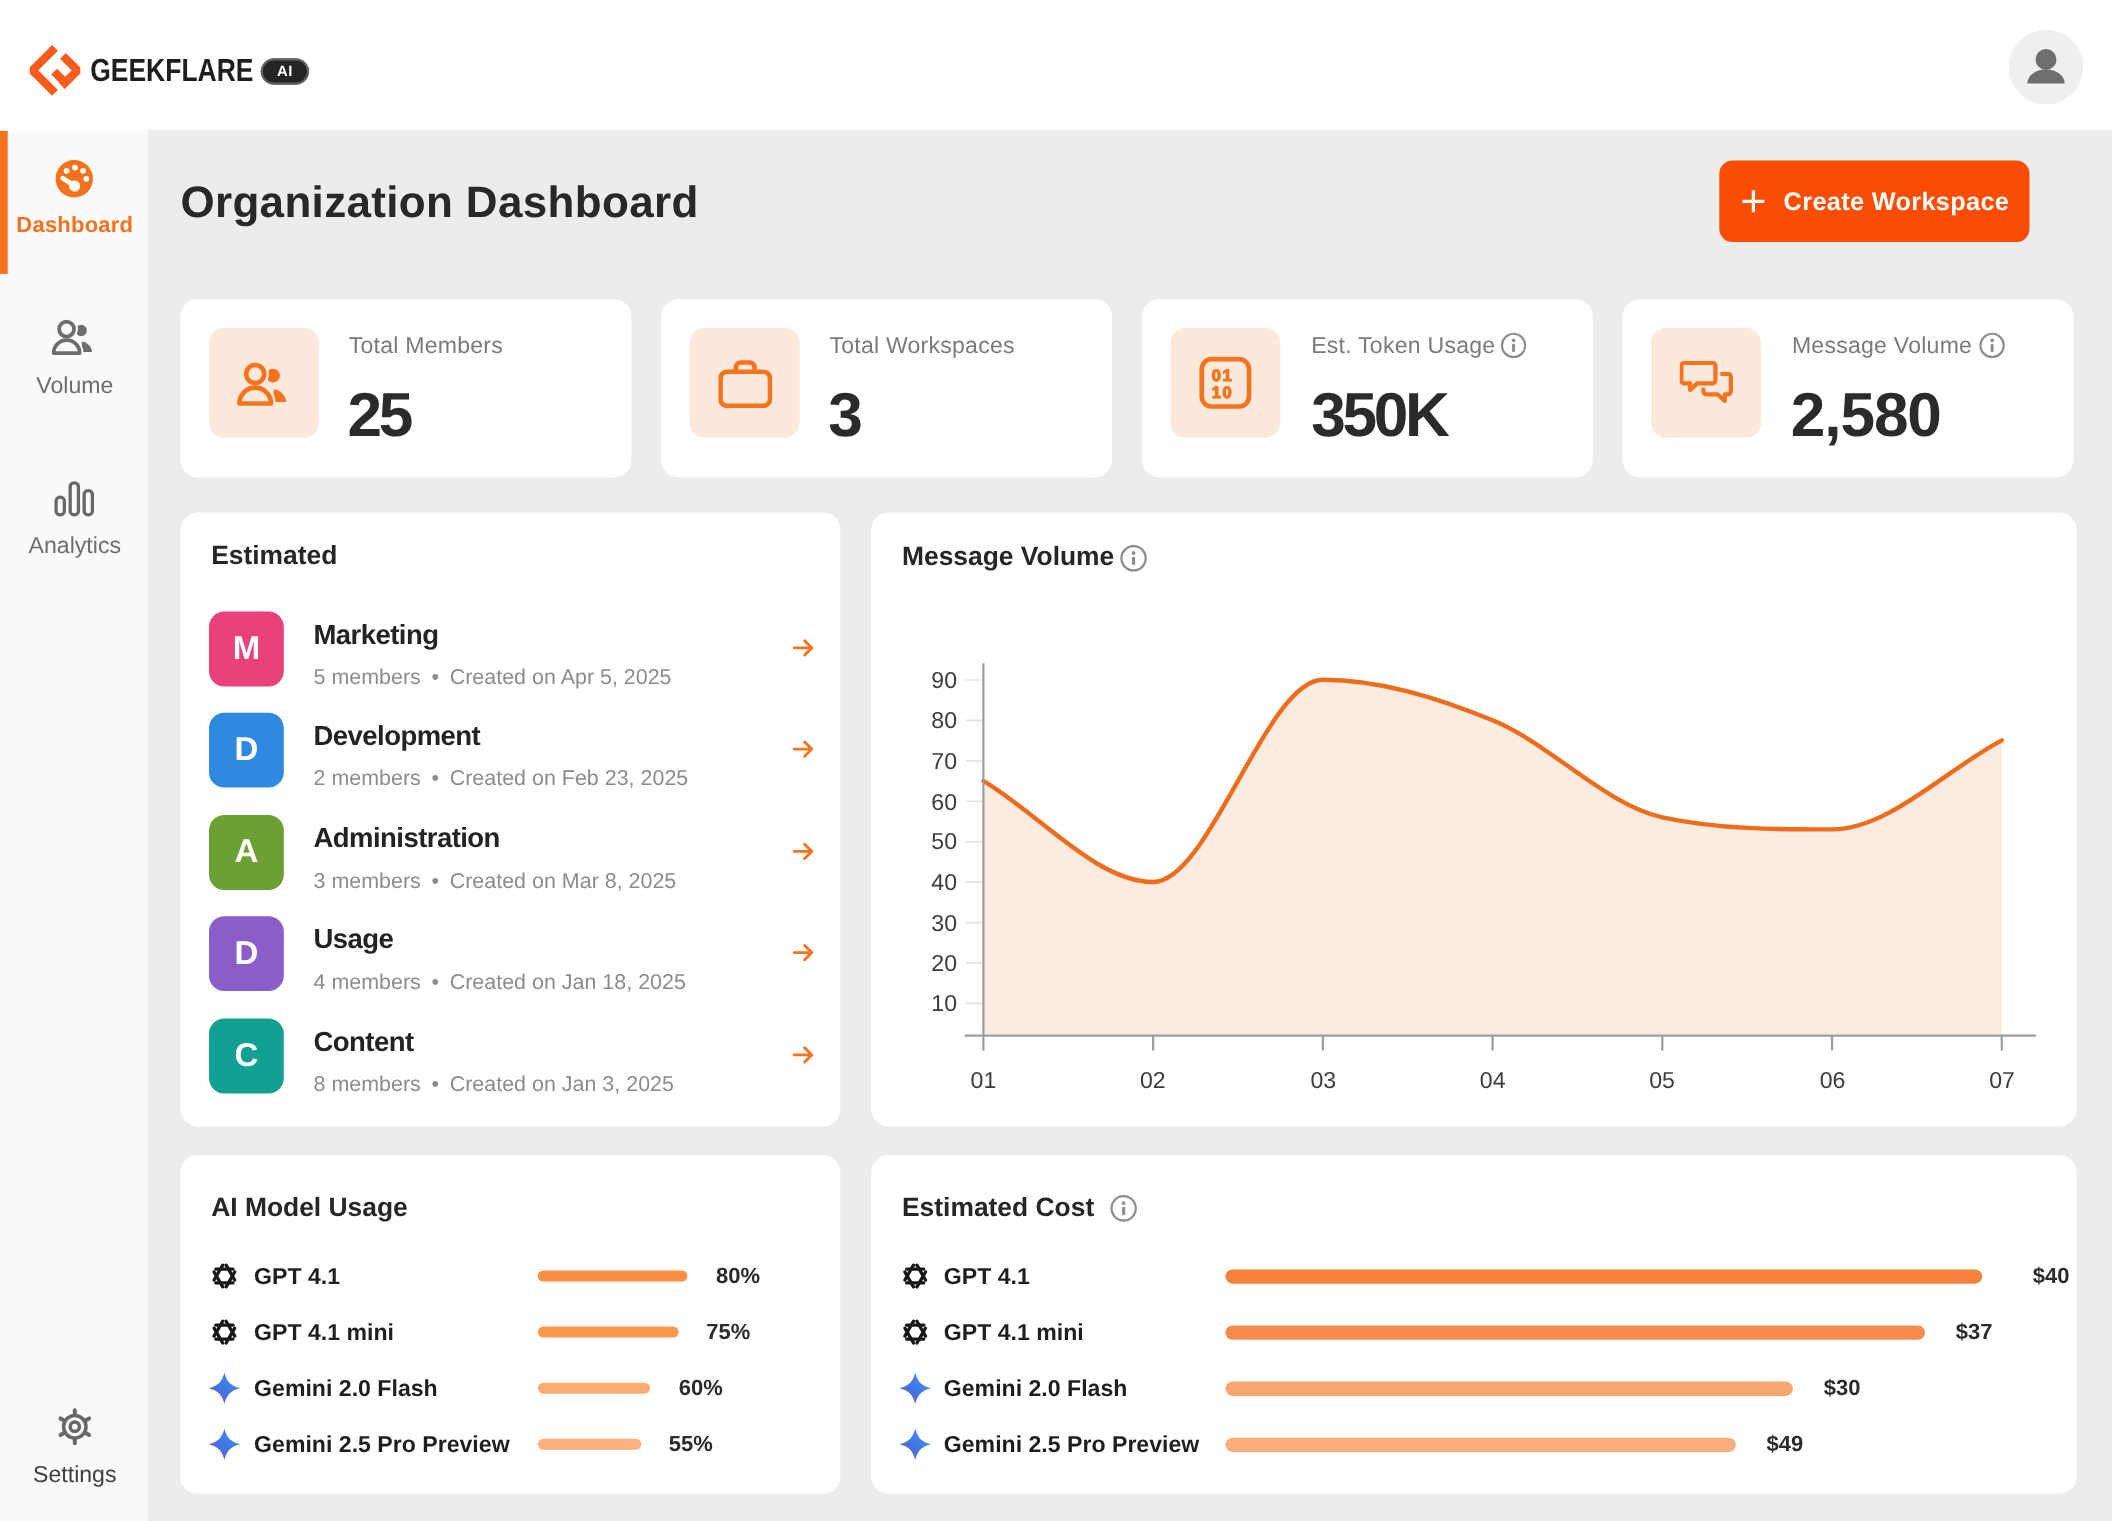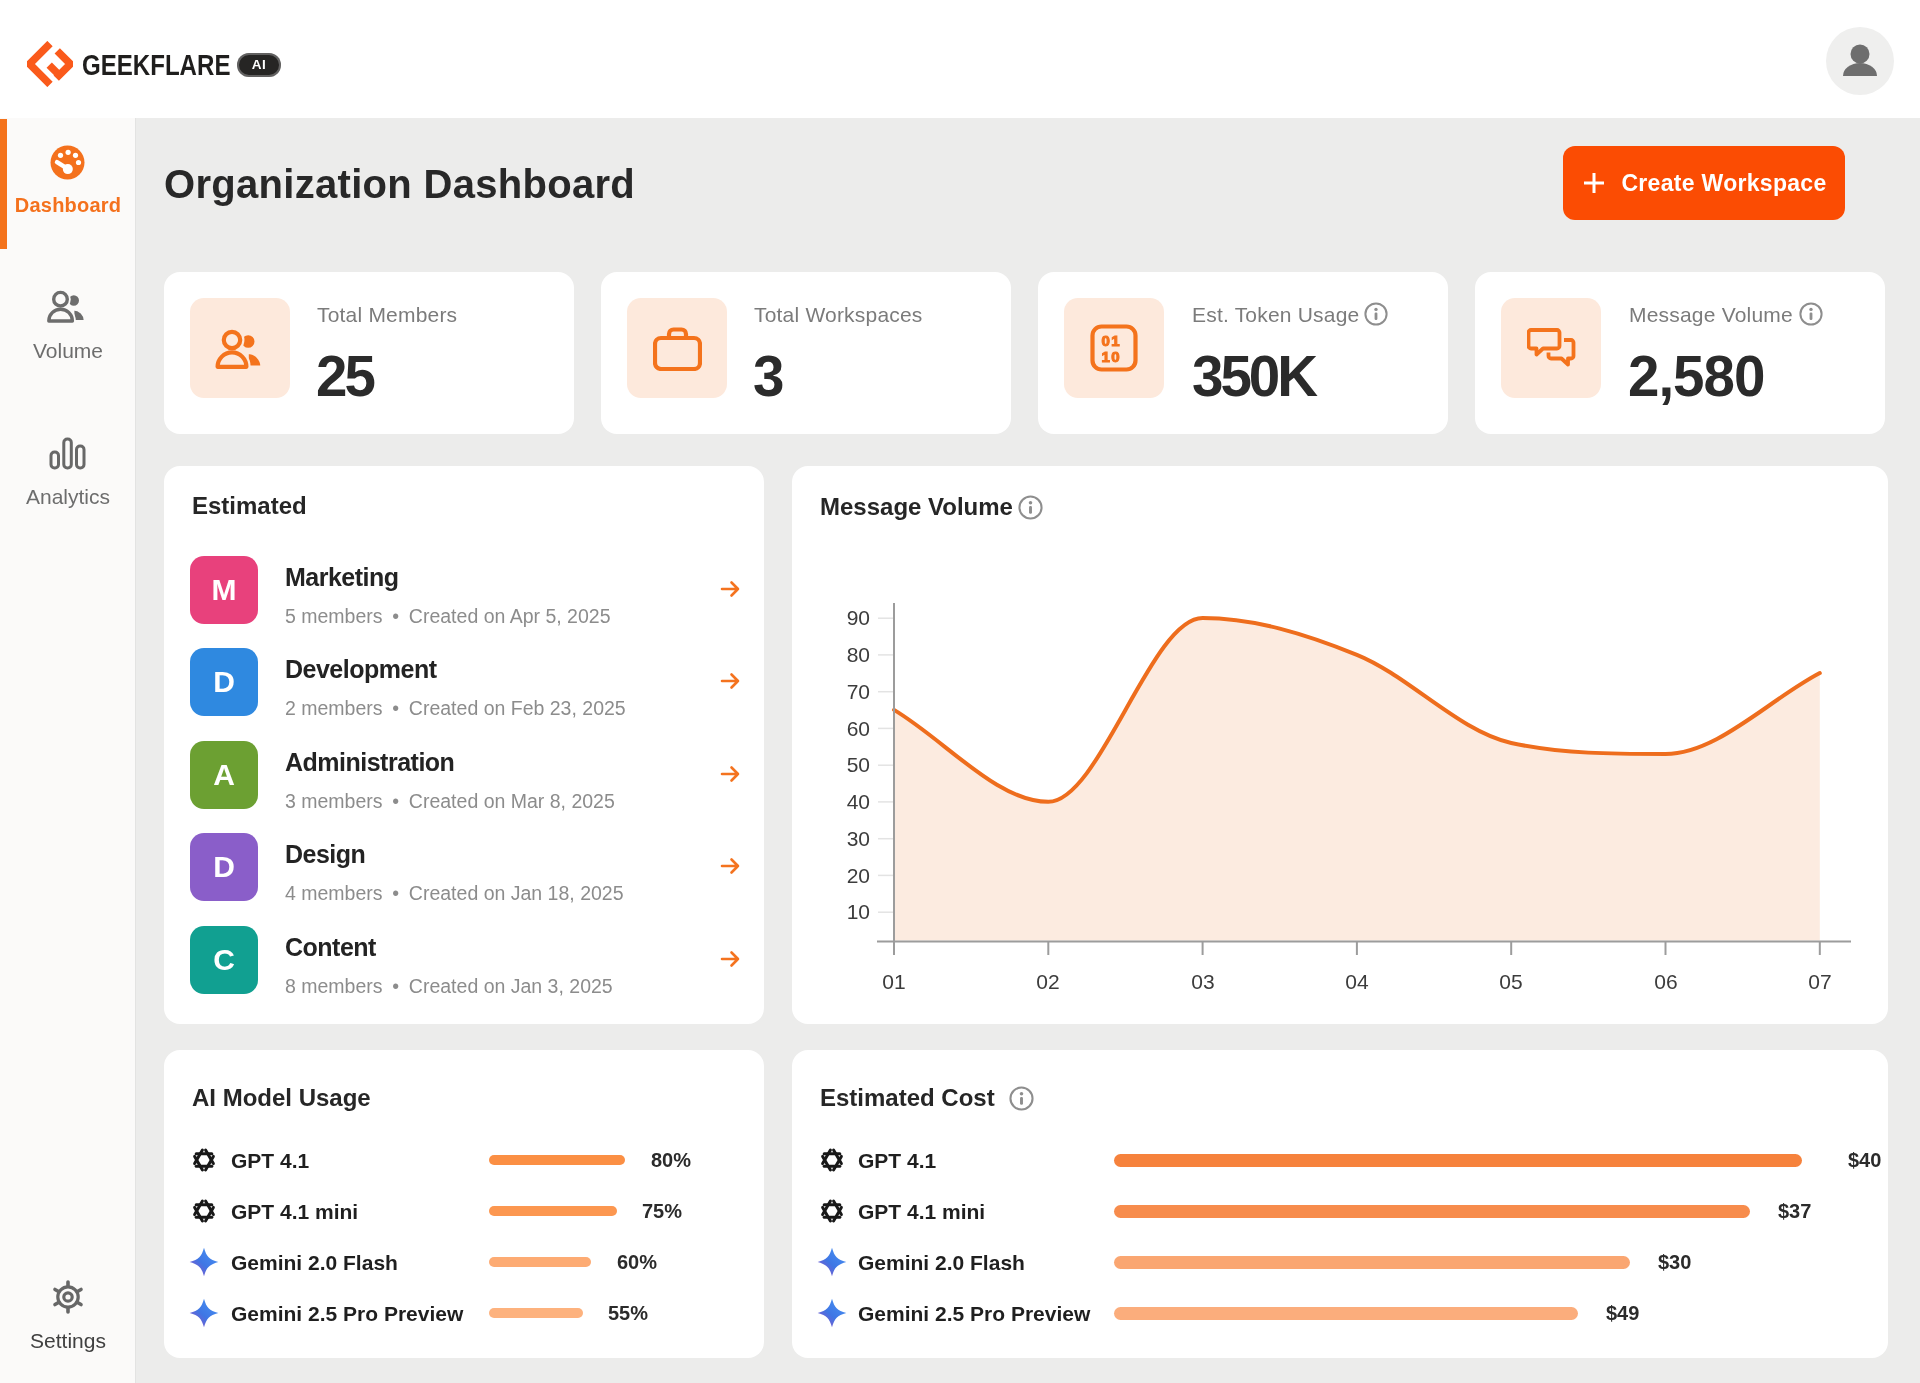--- a/index.html
+++ b/index.html
@@ -156,21 +156,21 @@
   </svg>
 
 <div class="abs" style="left:190px;top:741px;width:68px;height:68px;border-radius:14px;background:#6ca032;color:#fff;font-size:30px;font-weight:700;text-align:center;line-height:68px;">A</div>
 <div class="abs" style="left:285px;top:748px;font-size:25px;font-weight:600;color:#232323;letter-spacing:-0.5px;">Administration</div>
 <div class="abs" style="left:285px;top:790px;font-size:19.5px;color:#8c8c8c;">3 members • Created on Mar 8, 2025</div>
 <svg class="abs" style="left:720px;top:765px;" width="21" height="18" viewBox="0 0 21 18">
     <path d="M2 9 H18 M11.5 2.5 L18 9 L11.5 15.5" fill="none" stroke="#f4731f" stroke-width="2.6" stroke-linecap="round" stroke-linejoin="round"></path>
   </svg>
 
 <div class="abs" style="left:190px;top:833px;width:68px;height:68px;border-radius:14px;background:#8a5ec9;color:#fff;font-size:30px;font-weight:700;text-align:center;line-height:68px;">D</div>
-<div class="abs" style="left:285px;top:840px;font-size:25px;font-weight:600;color:#232323;letter-spacing:-0.5px;">Design</div>
+<div class="abs" style="left:285px;top:840px;font-size:25px;font-weight:600;color:#232323;letter-spacing:-0.5px;">Usage</div>
 <div class="abs" style="left:285px;top:882px;font-size:19.5px;color:#8c8c8c;">4 members • Created on Jan 18, 2025</div>
 <svg class="abs" style="left:720px;top:857px;" width="21" height="18" viewBox="0 0 21 18">
     <path d="M2 9 H18 M11.5 2.5 L18 9 L11.5 15.5" fill="none" stroke="#f4731f" stroke-width="2.6" stroke-linecap="round" stroke-linejoin="round"></path>
   </svg>
 
 <div class="abs" style="left:190px;top:926px;width:68px;height:68px;border-radius:14px;background:#11a091;color:#fff;font-size:30px;font-weight:700;text-align:center;line-height:68px;">C</div>
 <div class="abs" style="left:285px;top:933px;font-size:25px;font-weight:600;color:#232323;letter-spacing:-0.5px;">Content</div>
 <div class="abs" style="left:285px;top:975px;font-size:19.5px;color:#8c8c8c;">8 members • Created on Jan 3, 2025</div>
 <svg class="abs" style="left:720px;top:950px;" width="21" height="18" viewBox="0 0 21 18">
     <path d="M2 9 H18 M11.5 2.5 L18 9 L11.5 15.5" fill="none" stroke="#f4731f" stroke-width="2.6" stroke-linecap="round" stroke-linejoin="round"></path>

